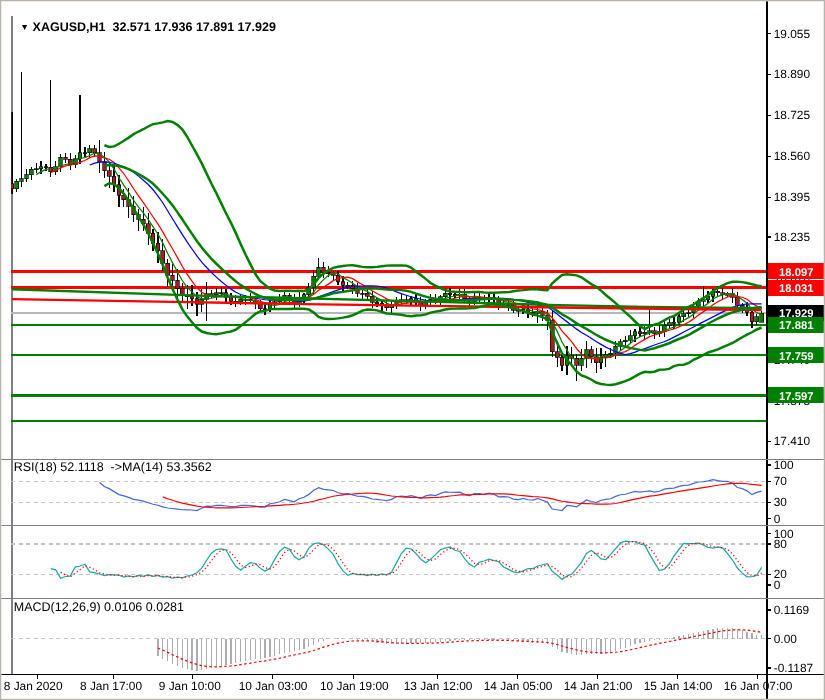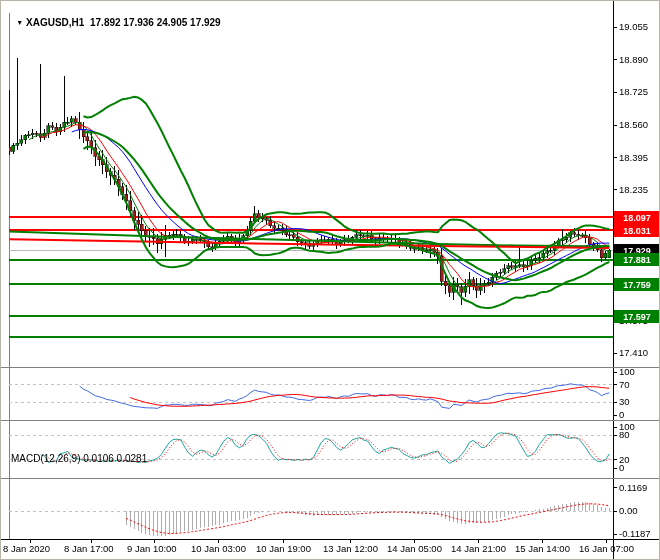--- a/index.html
+++ b/index.html
@@ -593,17 +593,18 @@
         <line x1="477" y1="538.5" x2="477" y2="542" stroke="#000" stroke-width="1" shape-rendering="crispEdges"></line>
         <text x="450" y="551" fill="#000000" font-family="&quot;Liberation Sans&quot;,sans-serif" font-size="9.5">14 Jan 21:00</text>
         <line x1="541" y1="538.5" x2="541" y2="542" stroke="#000" stroke-width="1" shape-rendering="crispEdges"></line>
         <text x="514" y="551" fill="#000000" font-family="&quot;Liberation Sans&quot;,sans-serif" font-size="9.5">15 Jan 14:00</text>
         <line x1="605" y1="538.5" x2="605" y2="542" stroke="#000" stroke-width="1" shape-rendering="crispEdges"></line>
         <text x="578" y="551" fill="#000000" font-family="&quot;Liberation Sans&quot;,sans-serif" font-size="9.5">16 Jan 07:00</text>
       </g>
     </svg>
 
   <div id="title" class="lbl bold">
-    <span class="tri">▼</span><span>XAGUSD,H1</span><span>  </span><span>17.892 17.936 24.905 17.929</span>
+    <span class="tri">▼</span><span>XAGUSD,H1</span><span>  </span><span>32.571 17.936 17.891 17.929</span>
   </div>
 
-  <div class="lbl" style="left:10px;top:452px;">MACD(12,26,9) 0.0106 0.0281</div>
+  <div class="lbl" style="left:10px;top:368px;">RSI(18) 52.1118  -&gt;MA(14) 53.3562</div>
+  <div class="lbl" style="left:10px;top:480px;">MACD(12,26,9) 0.0106 0.0281</div>
 </div>
 
 </body></html>

